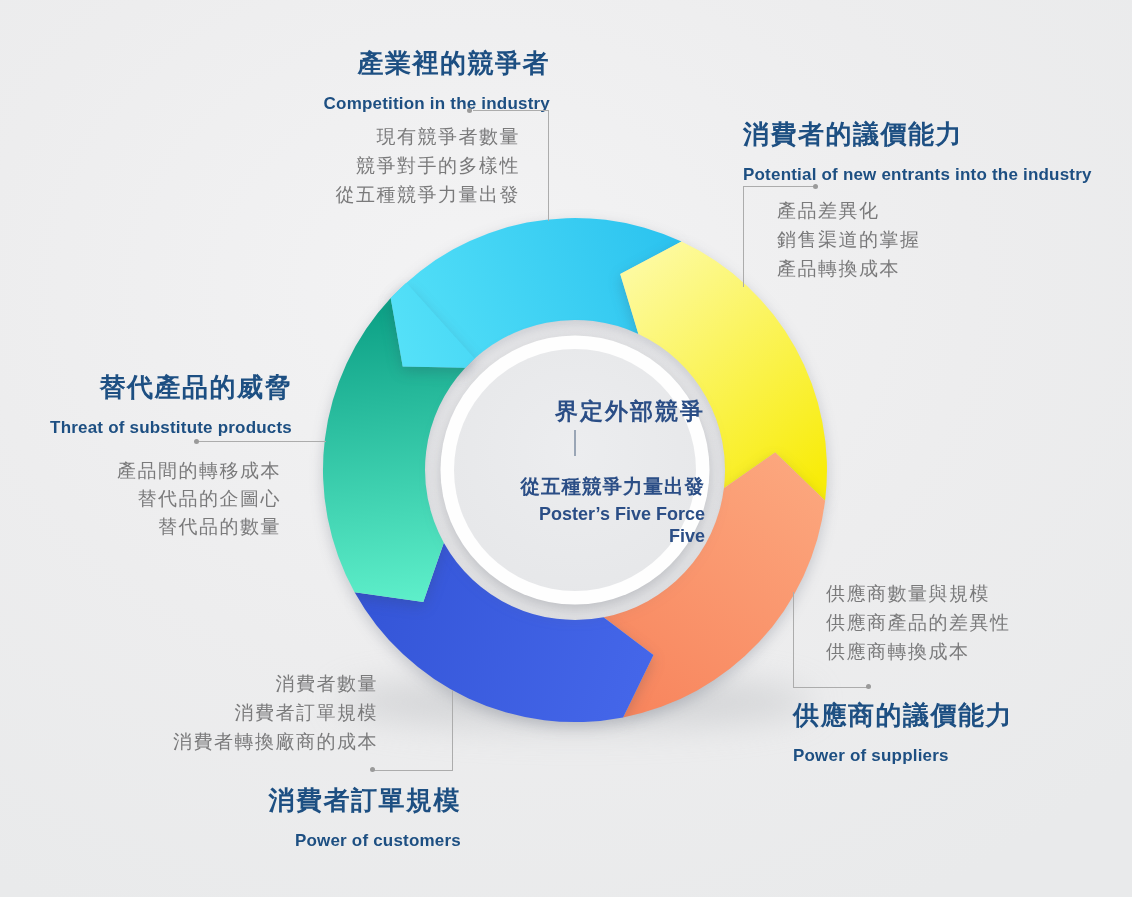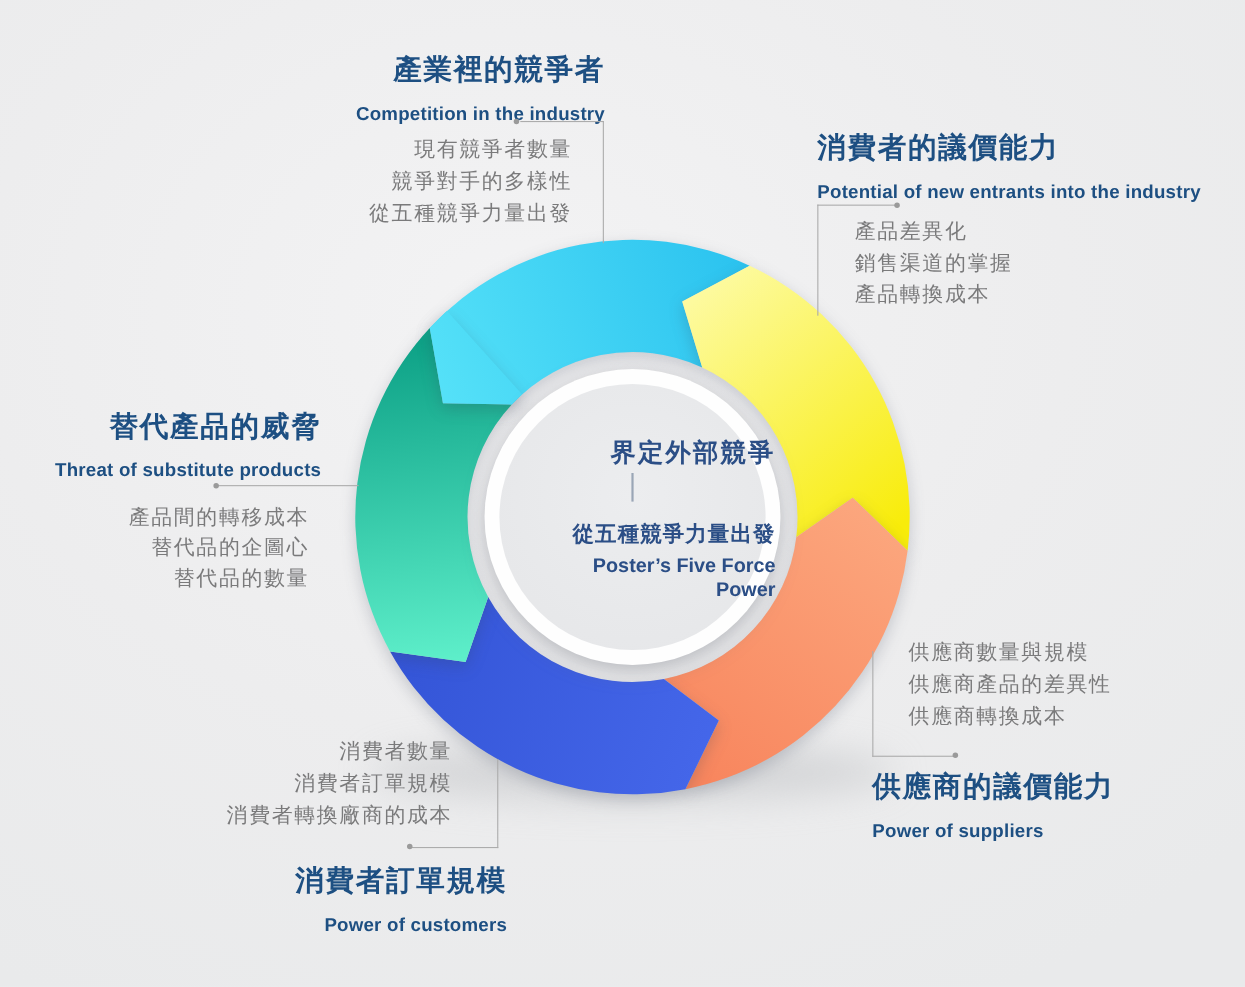--- a/index.html
+++ b/index.html
@@ -39,21 +39,21 @@
   #grp-competition{right:582px;top:50px;width:330px;}
   #items-competition{right:597px;top:122px;width:330px;line-height:29px;}
   #grp-new-entrants{left:743px;top:121px;}
   #items-new-entrants{left:777px;top:196px;}
   #grp-substitutes{right:840px;top:374px;width:300px;}
   #items-substitutes{right:851px;top:457px;width:300px;}
   #items-substitutes .item{line-height:28px;}
   #grp-suppliers{left:793px;top:702px;}
   #items-suppliers{left:826px;top:579px;}
   #grp-customers{right:671px;top:787px;width:320px;}
-  #items-customers{right:721px;top:669px;width:320px;}
+  #items-customers{right:754px;top:669px;width:320px;}
 
   
   .bracket{position:absolute;pointer-events:none;}
   #conn-competition{left:473px;top:110px;width:75px;height:110px;
     border-top:1px solid #ACACAC;border-right:1px solid #ACACAC;}
   #conn-new-entrants{left:743px;top:186px;width:72px;height:100px;
     border-top:1px solid #ACACAC;border-left:1px solid #ACACAC;}
   #conn-substitutes{left:198px;top:441px;width:128px;height:0;
     border-top:1px solid #ACACAC;}
   #conn-suppliers{left:793px;top:592px;width:76px;height:95px;
@@ -122,21 +122,21 @@
     <circle class="inner-white" cx="575" cy="470" r="134.5" fill="#FEFEFE"></circle>
     <circle cx="575" cy="470" r="121" fill="url(#gradCenter)"></circle>
   </svg>
 
   <div id="center-block">
     <div id="center-title">界定外部競爭</div>
     <div id="center-divider"></div>
     <div id="center-subtitle">從五種競爭力量出發</div>
     <div id="center-en">
       <div>Poster’s Five Force</div>
-      <div>Power</div>
+      <div>Five</div>
     </div>
   </div>
 
   <div id="grp-competition" class="force-group ta-r">
     <div class="t-zh">產業裡的競爭者</div>
     <div class="t-en">Competition in the industry</div>
   </div>
   <div id="items-competition" class="force-items ta-r" style="padding-right:15px;">
     <div class="item">現有競爭者數量</div>
     <div class="item">競爭對手的多樣性</div>

